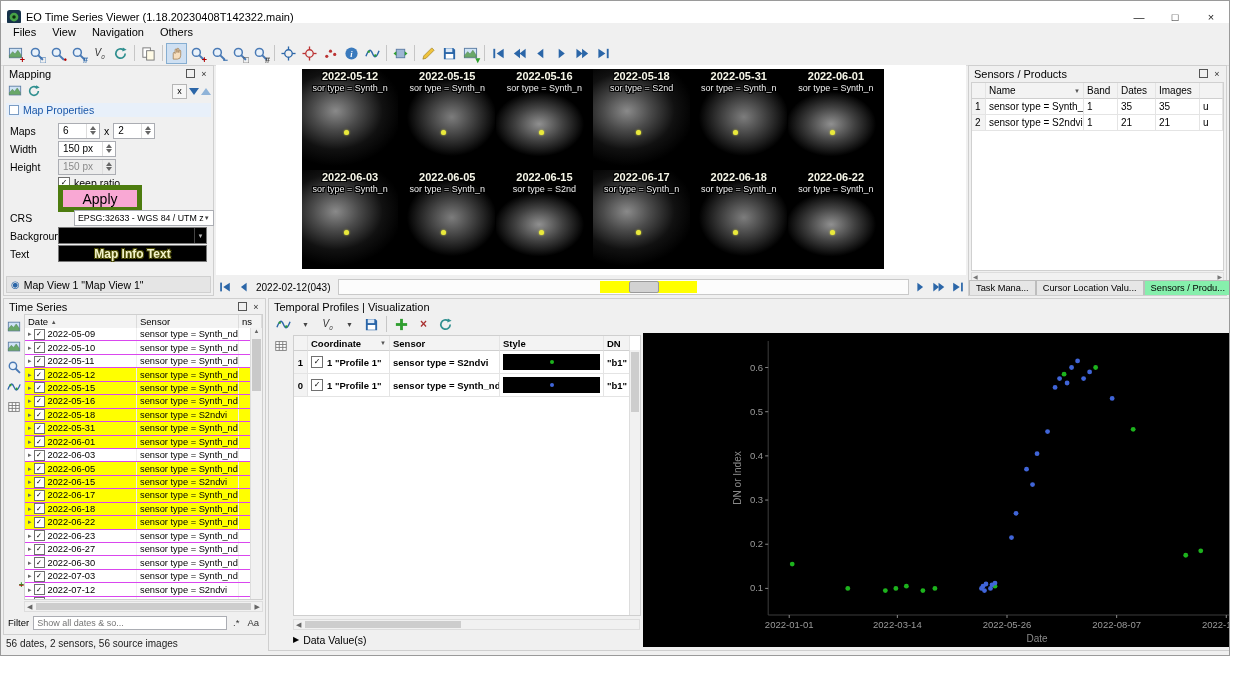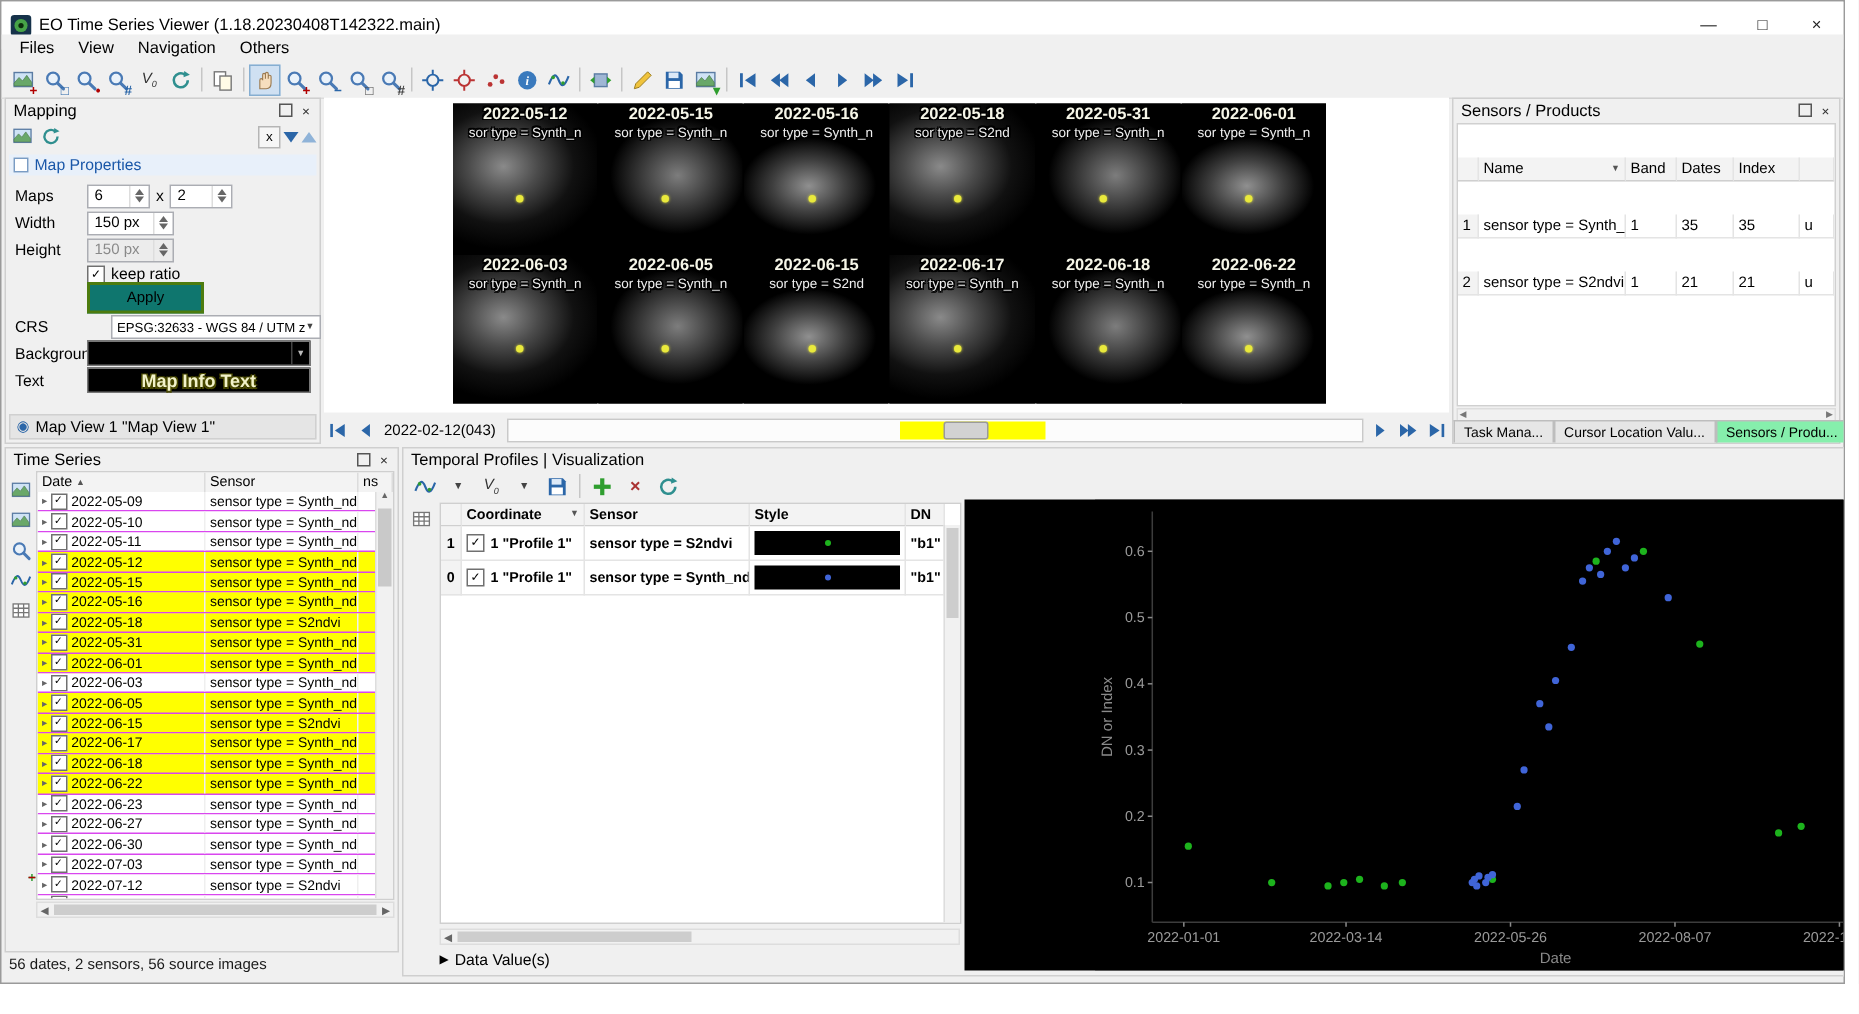--- a/index.html
+++ b/index.html
@@ -41,21 +41,21 @@
   .mp-box{width:8px;height:8px;border:1px solid #7a9cc4;background:#fff;margin-right:4px;}
   .mp-label{color:#1a57a8;font-size:10.5px;}
   .frow{position:absolute;left:6px;right:6px;height:17px;display:flex;align-items:center;font-size:10.5px;}
   .flabel{width:48px;flex:none;}
   .spin{height:16px;border:1px solid #abadb3;background:#fff;display:flex;align-items:center;padding-left:4px;box-sizing:border-box;font-size:10px;}
   .spin.disabled{background:#ececec;color:#8a8a8a;}
   .spin-arrows{margin-left:auto;display:flex;flex-direction:column;justify-content:center;gap:1px;padding:0 3px;border-left:1px solid #ddd;height:100%;}
   .sa-up{width:0;height:0;border-left:3px solid transparent;border-right:3px solid transparent;border-bottom:4px solid #666;}
   .sa-down{width:0;height:0;border-left:3px solid transparent;border-right:3px solid transparent;border-top:4px solid #666;}
   .check{width:10px;height:10px;border:1px solid #707070;background:#fff;display:inline-flex;align-items:center;justify-content:center;font-size:8px;line-height:8px;margin-right:4px;flex:none;}
-  .apply-btn{width:74px;height:17px;border:2px solid #4d7c0f;background:#0f766e;font-size:10px;display:inline-flex;align-items:center;justify-content:center;}
+  .apply-btn{width:74px;height:17px;border:5px solid #4d7c0f;background:#f9a8d4;font-size:14px;display:inline-flex;align-items:center;justify-content:center;}
   .combo{flex:1;height:16px;border:1px solid #abadb3;background:#fff;display:flex;align-items:center;padding:0 3px;font-size:8.8px;box-sizing:border-box;}
   .combo .caret{margin-left:auto;font-size:6px;color:#444;}
   .globe-btn{width:19px;height:18px;margin-left:3px;border:1px solid #b5b5b5;background:#f4f4f4;display:inline-flex;align-items:center;justify-content:center;padding:0;}
   .globe-btn svg{width:14px;height:14px;}
   .swatch{flex:1;height:15px;background:#000;border:1px solid #777;position:relative;display:flex;align-items:center;justify-content:center;}
   .swatch .dd{position:absolute;right:0;top:0;bottom:0;width:11px;border-left:1px solid #444;color:#bbb;font-size:6px;display:flex;align-items:center;justify-content:center;}
   .swatch-text{color:#f2f2c9;font-weight:bold;font-size:12px;
      text-shadow:-1px -1px 0 #4a4a00,1px -1px 0 #4a4a00,-1px 1px 0 #4a4a00,1px 1px 0 #4a4a00;}
   .mapview-bar{position:absolute;left:2px;right:2px;bottom:2px;height:17px;background:#e5e5e5;border:1px solid #d0d0d0;display:flex;align-items:center;padding-left:4px;font-size:10.5px;box-sizing:border-box;}
   .mapview-bar .radio{color:#2b66a8;font-size:10px;margin-right:4px;}
@@ -75,21 +75,21 @@
   .tl-btn{width:17px;height:17px;display:inline-flex;align-items:center;justify-content:center;border:none;background:transparent;padding:0;}
   .tl-btn svg{width:14px;height:14px;}
   .tl-label{font-size:10px;margin:0 5px 0 2px;}
   .tl-slider{flex:1;height:14px;position:relative;background:#fcfcfc;border:1px solid #c9c9c9;}
   .tl-range{position:absolute;left:46%;width:17%;top:1px;bottom:1px;background:#ffff00;}
   .tl-handle{position:absolute;left:51%;width:30px;top:1px;bottom:1px;background:#d2d2d2;border:1px solid #9a9a9a;border-radius:2px;box-sizing:border-box;}
   
   .sensors{left:967px;top:64px;width:259px;height:231px;}
   .sensors-table{position:absolute;left:2px;right:2px;top:16px;bottom:24px;background:#fff;border:1px solid #d0d0d0;overflow:hidden;font-size:10px;}
   .sgrid{display:grid;grid-template-columns:14px 98px 34px 38px 44px 1fr;}
-  .scell{border-right:1px solid #e4e4e4;border-bottom:1px solid #e4e4e4;padding:2px 3px;white-space:nowrap;overflow:hidden;background:#fff;margin-top:22px;}
+  .scell{border-right:1px solid #e4e4e4;border-bottom:1px solid #e4e4e4;padding:2px 3px;white-space:nowrap;overflow:hidden;background:#fff;}
   .scell.h{background:#f3f3f3;border-bottom:1px solid #cfcfcf;display:flex;align-items:center;}
   .scell.rowh{background:#f3f3f3;}
   .s-hscroll{position:absolute;left:2px;right:2px;bottom:14px;height:9px;background:#f1f1f1;border:1px solid #ddd;display:flex;align-items:center;justify-content:space-between;font-size:6px;color:#777;padding:0 1px;box-sizing:border-box;}
   .right-tabs{position:absolute;left:0px;right:0;bottom:0;height:15px;display:flex;align-items:stretch;}
   .rtab{padding:1px 6px;font-size:9.3px;border:1px solid #bdbdbd;border-bottom:none;background:#e6e6e6;display:flex;align-items:center;white-space:nowrap;}
   .rtab.active{background:#86efac;}
   
   .timeseries{left:2px;top:297px;width:263px;height:337px;}
   .ts-strip{position:absolute;left:0;top:18px;width:20px;bottom:46px;display:flex;flex-direction:column;align-items:center;gap:4px;padding-top:2px;}
   .ts-strip .sm-btn{width:16px;height:16px;}
@@ -565,21 +565,21 @@
       <span class="dock-btn">×</span>
     </div>
     <div class="sensors-table sgrid" id="sensors-table" style="align-content:start;">
         <div class="scell h"></div>
         <div class="scell h">
           <span>Name</span>
           <span style="margin-left:auto;font-size:6px;color:#555;">▼</span>
         </div>
         <div class="scell h">Band</div>
         <div class="scell h">Dates</div>
-        <div class="scell h">Index</div>
+        <div class="scell h">Images</div>
         <div class="scell h"></div>
         <div class="scell rowh">1</div>
         <div class="scell ">sensor type = Synth_ndvi</div>
         <div class="scell ">1</div>
         <div class="scell ">35</div>
         <div class="scell ">35</div>
         <div class="scell ">u</div>
         <div class="scell rowh">2</div>
         <div class="scell ">sensor type = S2ndvi</div>
         <div class="scell ">1</div>
@@ -845,20 +845,26 @@
         </div>
       <div class="vscroll">
         <span>▲</span>
         <span class="vs-thumb"></span>
       </div>
     </div>
     <div class="ts-hscroll">
       <span style="padding:0 2px;">◀</span>
       <span class="ts-hthumb"></span>
       <span style="padding:0 2px;">▶</span>
+    </div>
+    <div class="ts-filter">
+      <span>Filter</span>
+      <input class="filter-input" placeholder="Show all dates &amp; so..." style="">
+      <button class="flat-btn">.*</button>
+      <button class="flat-btn">Aa</button>
     </div>
   </div>
 
   <div class="statusbar">56 dates, 2 sensors, 56 source images</div>
 
   <div class="dock profiles">
     <div class="dock-header">
       <span class="dock-title">Temporal Profiles | Visualization</span>
       <span class="dock-btn">
           <span class="float-box"></span>

